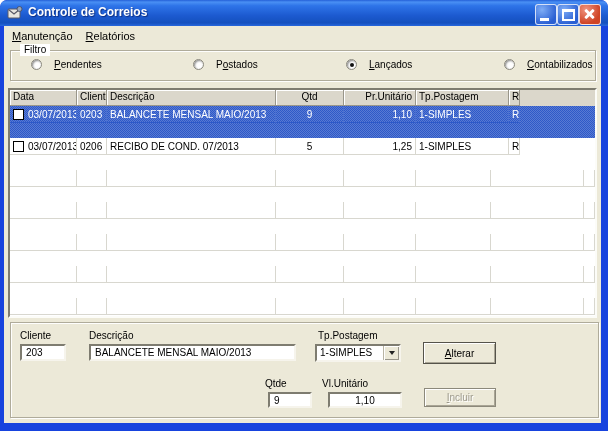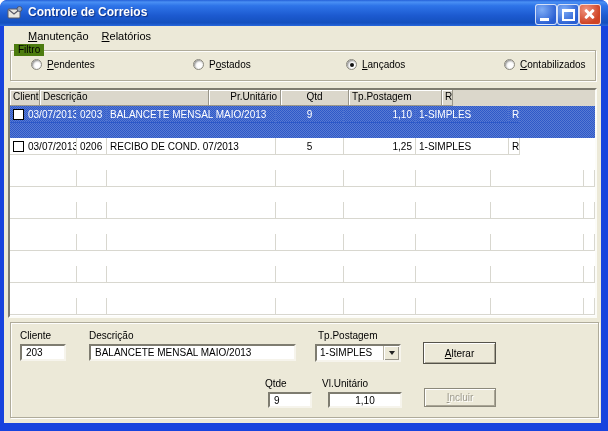--- a/index.html
+++ b/index.html
@@ -15,28 +15,28 @@
   .btn-min,.btn-max{background:radial-gradient(circle at 30% 25%,#7FADF6,#2A5FD2 75%);}
   .btn-min{right:51px;}.btn-max{right:29px;}
   .btn-close{right:7px;background:radial-gradient(circle at 30% 25%,#F09480,#CF4425 70%);}
   .btn-min::after{content:"";position:absolute;left:4px;bottom:3px;width:9px;height:3px;background:#fff;}
   .btn-max::after{content:"";position:absolute;left:4px;top:4px;width:9px;height:7px;border:2px solid #fff;border-top-width:3px;}
   .btn-close::before,.btn-close::after{content:"";position:absolute;left:8px;top:3px;width:3px;height:12px;background:#fff;border-radius:1px;}
   .btn-close::before{transform:rotate(45deg);}
   .btn-close::after{transform:rotate(-45deg);}
   
   .client{position:absolute;left:4px;top:26px;right:7px;bottom:8px;background:#ECE9D8;font-size:10px;color:#000;}
-  .menubar{position:absolute;top:0;left:16px;right:0;height:19px;display:flex;align-items:center;padding-left:2px;font-size:11px;}
+  .menubar{position:absolute;top:0;left:0;right:0;height:19px;display:flex;align-items:center;padding-left:2px;font-size:11px;}
   .menu-item{padding:2px 7px 2px 6px;white-space:nowrap;}
   
   .groupbox{position:absolute;border:1px solid #AFAB9A;
     box-shadow:inset 1px 1px 0 rgba(255,255,255,.95), 1px 1px 0 rgba(255,255,255,.95);}
-  .gb-legend{position:absolute;top:-7px;left:3px;background:#4d7c0f;padding:0 4px;font-size:10px;line-height:12px;}
+  .gb-legend{position:absolute;top:-7px;left:9px;background:#ffffff;padding:0 4px;font-size:10px;line-height:12px;}
   .filter{left:6px;top:24px;width:584px;height:29px;}
-  .radio-row{position:absolute;top:8px;display:flex;align-items:center;gap:5px;font-size:10px;}
+  .radio-row{position:absolute;top:8px;display:flex;align-items:center;gap:12px;font-size:10px;}
   .radio-row.r0{left:20px}.radio-row.r1{left:182px}.radio-row.r2{left:335px}.radio-row.r3{left:493px}
   .radio-circle{width:11px;height:11px;box-sizing:border-box;border-radius:50%;background:#fff;
     border:1px solid #8A887C;box-shadow:inset 1px 1px 2px rgba(0,0,0,.45);position:relative;flex:none;}
   .radio-row.selected .radio-circle::after{content:"";position:absolute;left:2.5px;top:2.5px;width:4px;height:4px;background:#111;border-radius:50%;}
   u{text-decoration:underline;}
   
   .grid{position:absolute;left:4px;top:62px;width:589px;height:230px;background:#fff;box-sizing:border-box;
     border:2px solid;border-color:#7E7C70 #FCFCF8 #FCFCF8 #7E7C70;overflow:hidden;}
   .grid-header{display:flex;height:16px;background:#DBD7CB;}
   .gh-cell{box-sizing:border-box;height:16px;line-height:14px;padding:0 3px;font-size:10px;flex:none;
@@ -117,24 +117,25 @@
           </div>
           <div class="radio-row r3">
             <span class="radio-circle"></span>
             <span><u>C</u>ontabilizados</span>
           </div>
         </div>
     </div>
 
     <div class="grid">
       <div class="grid-header" id="grid-header">
+          <div class="gh-cell" style="width: 67px; text-align: left;">Data</div>
           <div class="gh-cell" style="width: 30px; text-align: left;">Cliente</div>
           <div class="gh-cell" style="width: 169px; text-align: left;">Descrição</div>
+          <div class="gh-cell" style="width: 68px; text-align: center;">Qtd</div>
           <div class="gh-cell" style="width: 72px; text-align: right;">Pr.Unitário</div>
-          <div class="gh-cell" style="width: 68px; text-align: center;">Qtd</div>
           <div class="gh-cell" style="width: 93px; text-align: left;">Tp.Postagem</div>
           <div class="gh-cell" style="width: 11px; text-align: left;">R</div>
         </div>
       <div id="grid-body">
           <div class="grid-row selected">
             <div class="g-cell" style="width: 67px; justify-content: flex-start;">
               <span class="checkbox"></span>
               <span>03/07/2013</span>
             </div>
             <div class="g-cell" style="width: 30px; justify-content: flex-start;">

